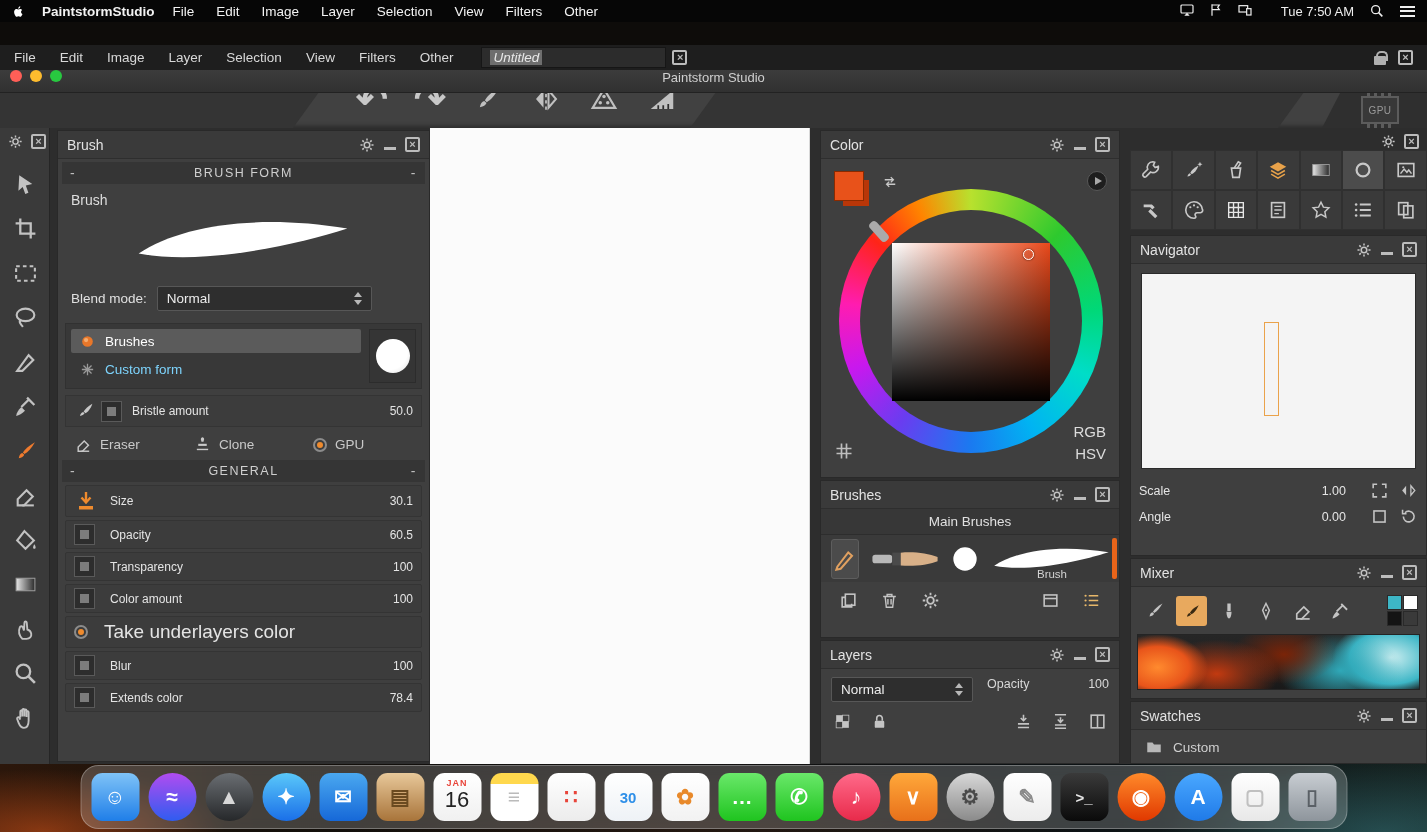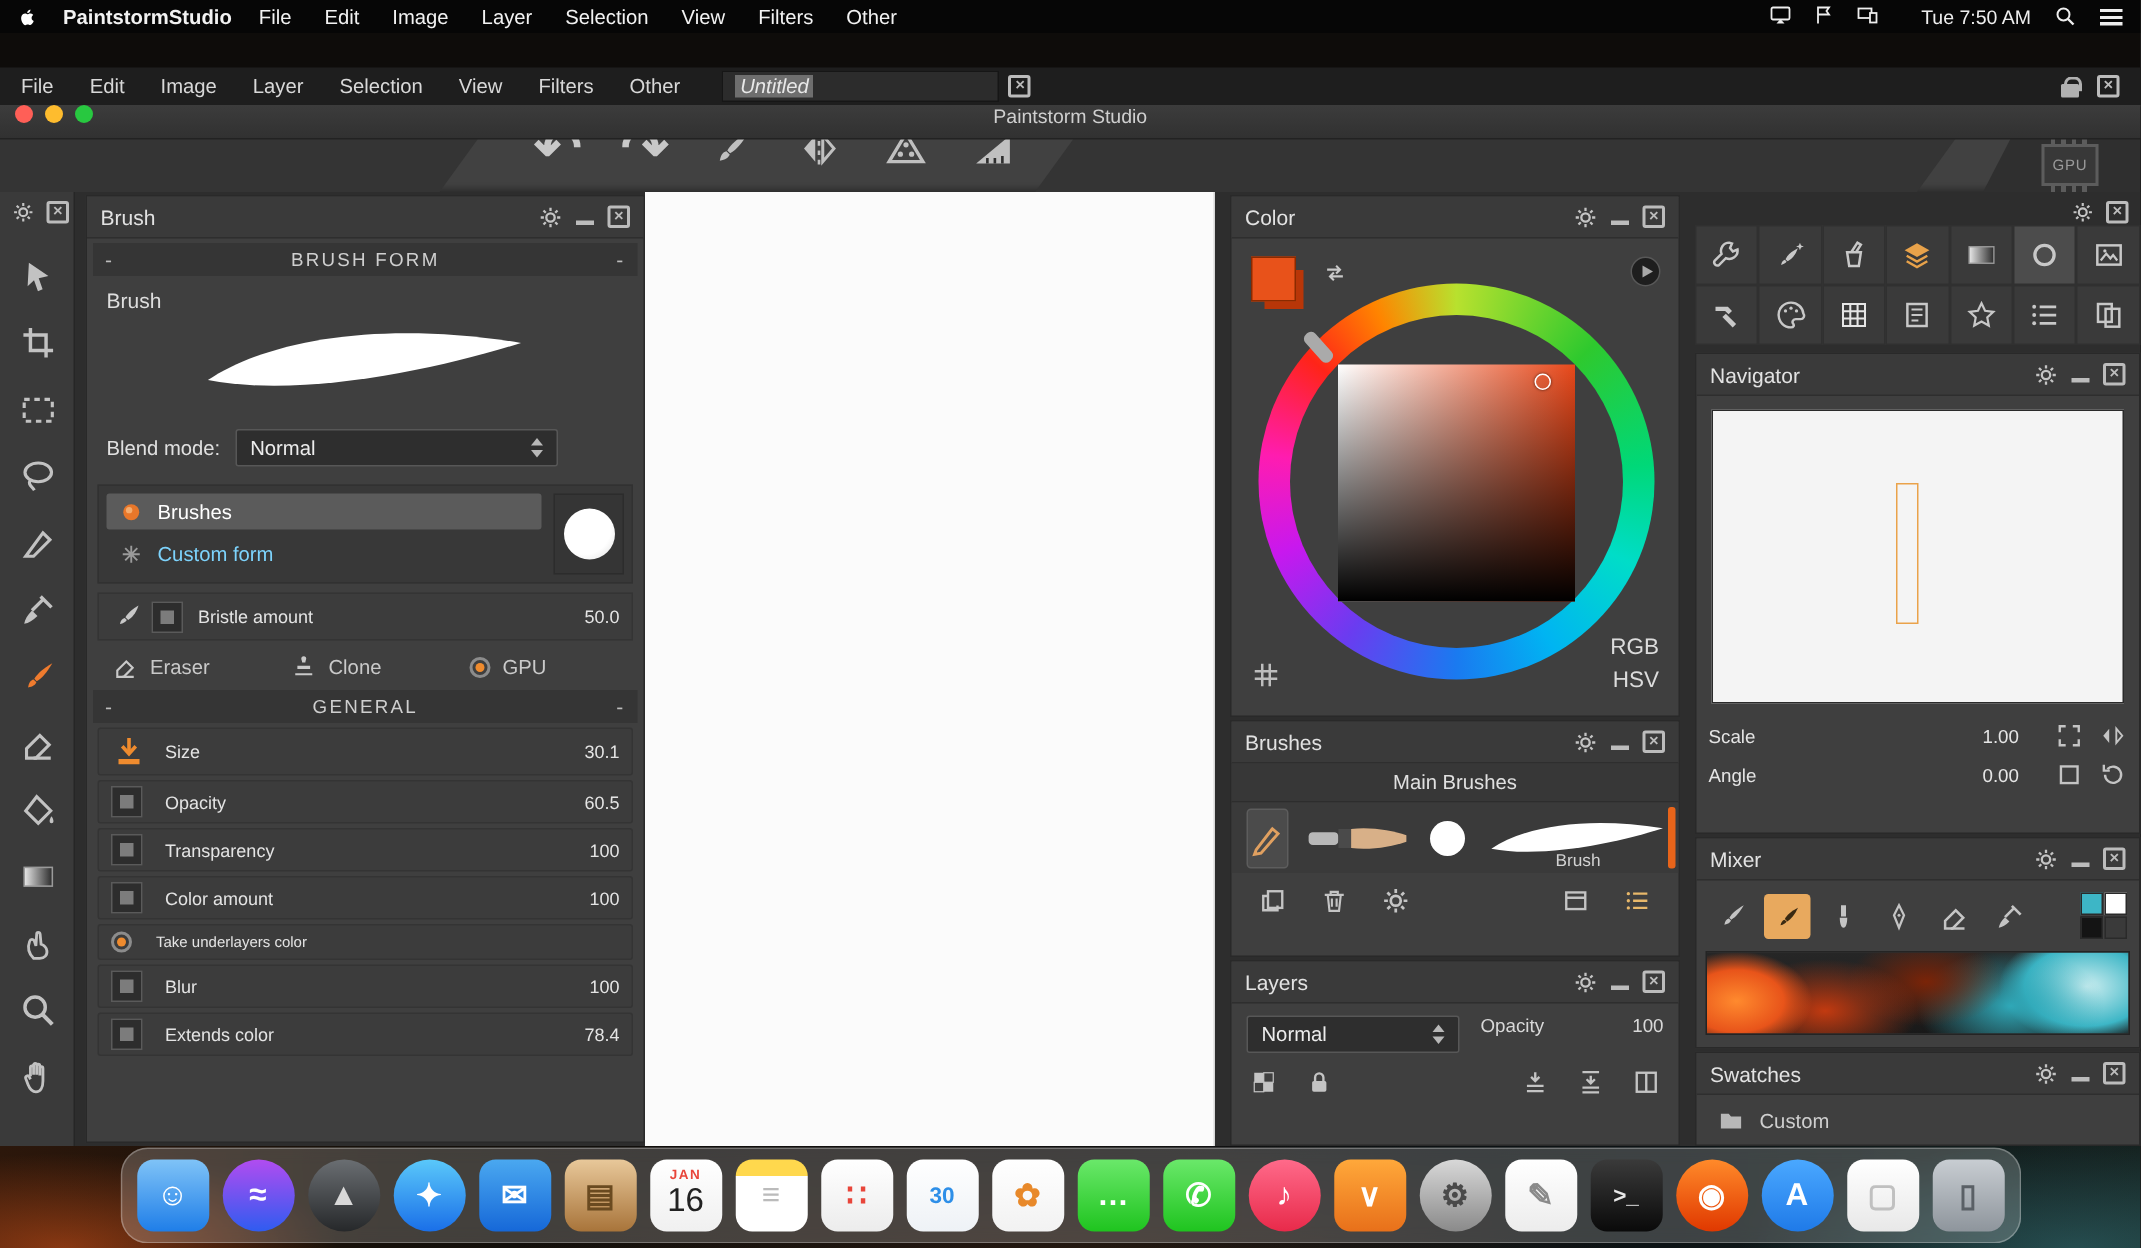--- a/index.html
+++ b/index.html
@@ -108,21 +108,21 @@
     display:grid; grid-template-columns:28px 1fr; gap:8px; align-items:center; }
   .sq-btn { width:21px; height:21px; background:#2d2d2d; border:1px solid #5a5a5a; display:flex; align-items:center; justify-content:center; }
   .sq-btn span { width:9px; height:9px; background:#7c7c7c; display:block; }
   .sr-top { display:flex; justify-content:space-between; color:#e4e4e4; font-size:12px; }
   .sr-bar { height:9px; background:#2a2a2a; border-radius:5px; margin-top:3px; position:relative; overflow:hidden; }
   .sr-fill { position:absolute; left:0; top:0; bottom:0; border-radius:5px;
     background:linear-gradient(#f3d2ab,#dd9c62); }
   .radio-row { grid-template-columns:22px 1fr; padding:4px 8px; }
   .radio { width:14px; height:14px; border-radius:50%; border:2px solid #8c8c8c; position:relative; display:inline-block; }
   .radio.on::after { content:""; position:absolute; inset:2px; border-radius:50%; background:#ef8b2e; }
-  .radio-label { color:#e4e4e4; font-size:10px; }
+  .radio-label { color:#e4e4e4; font-size:19px; }
 
   
   #brush-panel { left:57px; top:2px; width:373px; height:632px; }
   .bp-preview-label { color:#dedede; font-size:14px; margin:8px 0 0 13px; }
   .bp-swoosh { display:flex; justify-content:center; margin-top:2px; }
   .blend-row { display:flex; align-items:center; gap:10px; margin:14px 10px 0 13px; color:#e0e0e0; font-size:13.5px; }
   .dropdown { background:#2e2e2e; border:1px solid #575757; height:25px; flex:1; display:flex; align-items:center;
     padding:0 9px; color:#ececec; font-size:13.5px; border-radius:2px; }
   .dd-arrows { margin-left:auto; display:flex; flex-direction:column; gap:3px; }
   .dd-arrows i { width:0; height:0; border-left:4.5px solid transparent; border-right:4.5px solid transparent; display:block; }

